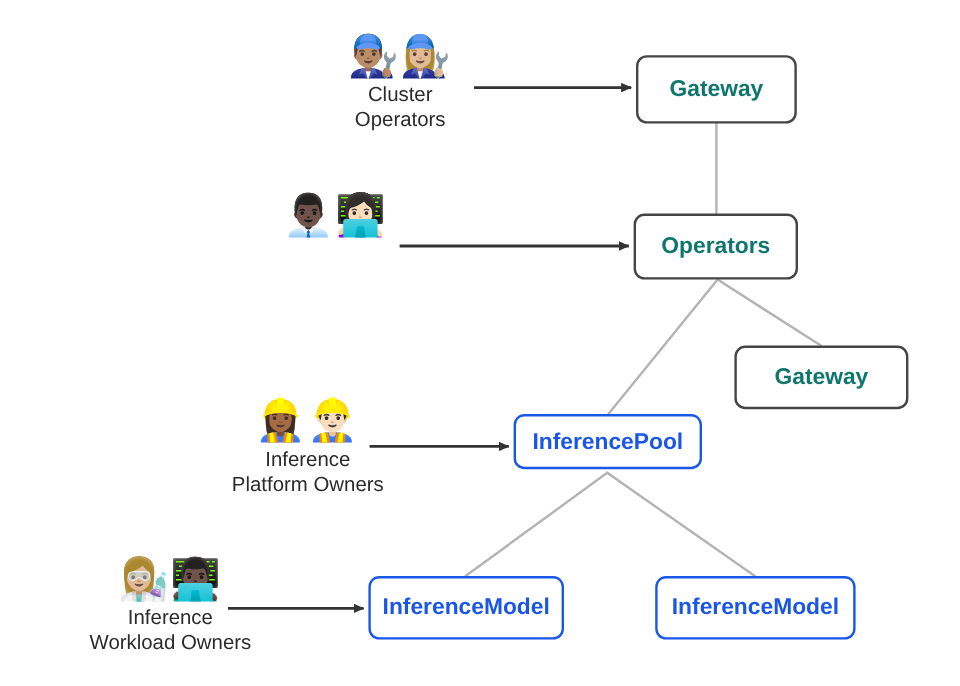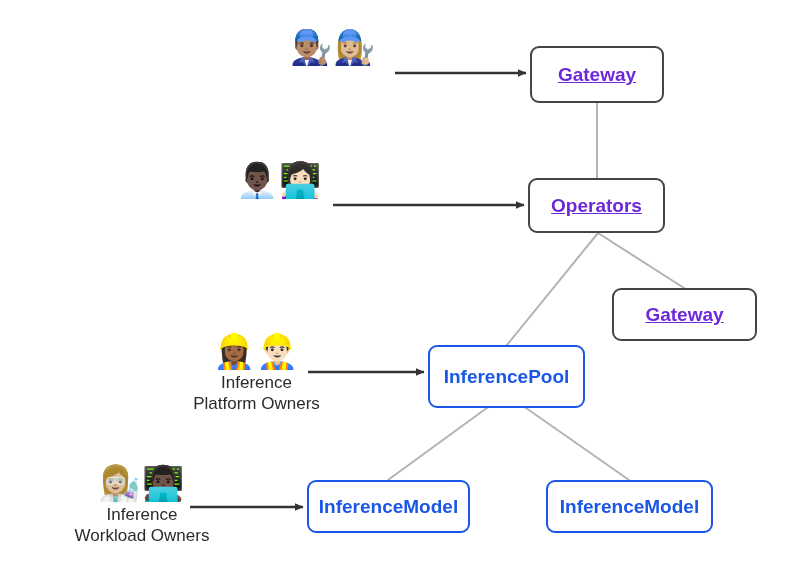--- a/index.html
+++ b/index.html
@@ -39,23 +39,22 @@
   }
   .node-label {
     font-weight: bold;
     line-height: 1;
     white-space: nowrap;
   }
   .node.kind-core {
     border: 2px solid #454545;
   }
   .node.kind-core .node-label {
-    color: #6d28d9;
+    color: #0f766e;
     font-size: 19px;
-    text-decoration: underline;
   }
   .node.kind-inference {
     border: 2.5px solid #1a56e8;
   }
   .node.kind-inference .node-label {
     color: #1a56e8;
     font-size: 19px;
   }
   .persona {
     position: absolute;
@@ -110,33 +109,35 @@
   <div id="nodes-layer">
       <div class="node kind-core" style="left: 530px; top: 46px; width: 134px; height: 57px;">
         <span class="node-label">Gateway</span>
       </div>
       <div class="node kind-core" style="left: 528px; top: 178px; width: 137px; height: 55px;">
         <span class="node-label">Operators</span>
       </div>
       <div class="node kind-core" style="left: 612px; top: 288px; width: 145px; height: 53px;">
         <span class="node-label">Gateway</span>
       </div>
-      <div class="node kind-inference" style="left: 428px; top: 345px; width: 157px; height: 63px;">
+      <div class="node kind-inference" style="left: 428px; top: 345px; width: 157px; height: 46px;">
         <span class="node-label">InferencePool</span>
       </div>
       <div class="node kind-inference" style="left: 307px; top: 480px; width: 163px; height: 53px;">
         <span class="node-label">InferenceModel</span>
       </div>
       <div class="node kind-inference" style="left: 546px; top: 480px; width: 167px; height: 53px;">
         <span class="node-label">InferenceModel</span>
       </div>
     </div>
   <div id="personas-layer">
       <div class="persona" style="left: 276px; top: 30px; width: 115px;">
         <div class="persona-emoji">👨🏽‍🔧👩🏼‍🔧</div>
+        <div class="persona-name">Cluster
+Operators</div>
       </div>
       <div class="persona" style="left: 213px; top: 163px; width: 133px;">
         <div class="persona-emoji">👨🏿‍💼👩🏻‍💻</div>
       </div>
       <div class="persona" style="left: 169px; top: 334px; width: 175px;">
         <div class="persona-emoji">👷🏾‍♀️👷🏻‍♂️</div>
         <div class="persona-name">Inference
 Platform Owners</div>
       </div>
       <div class="persona" style="left: 52px; top: 466px; width: 180px;">

